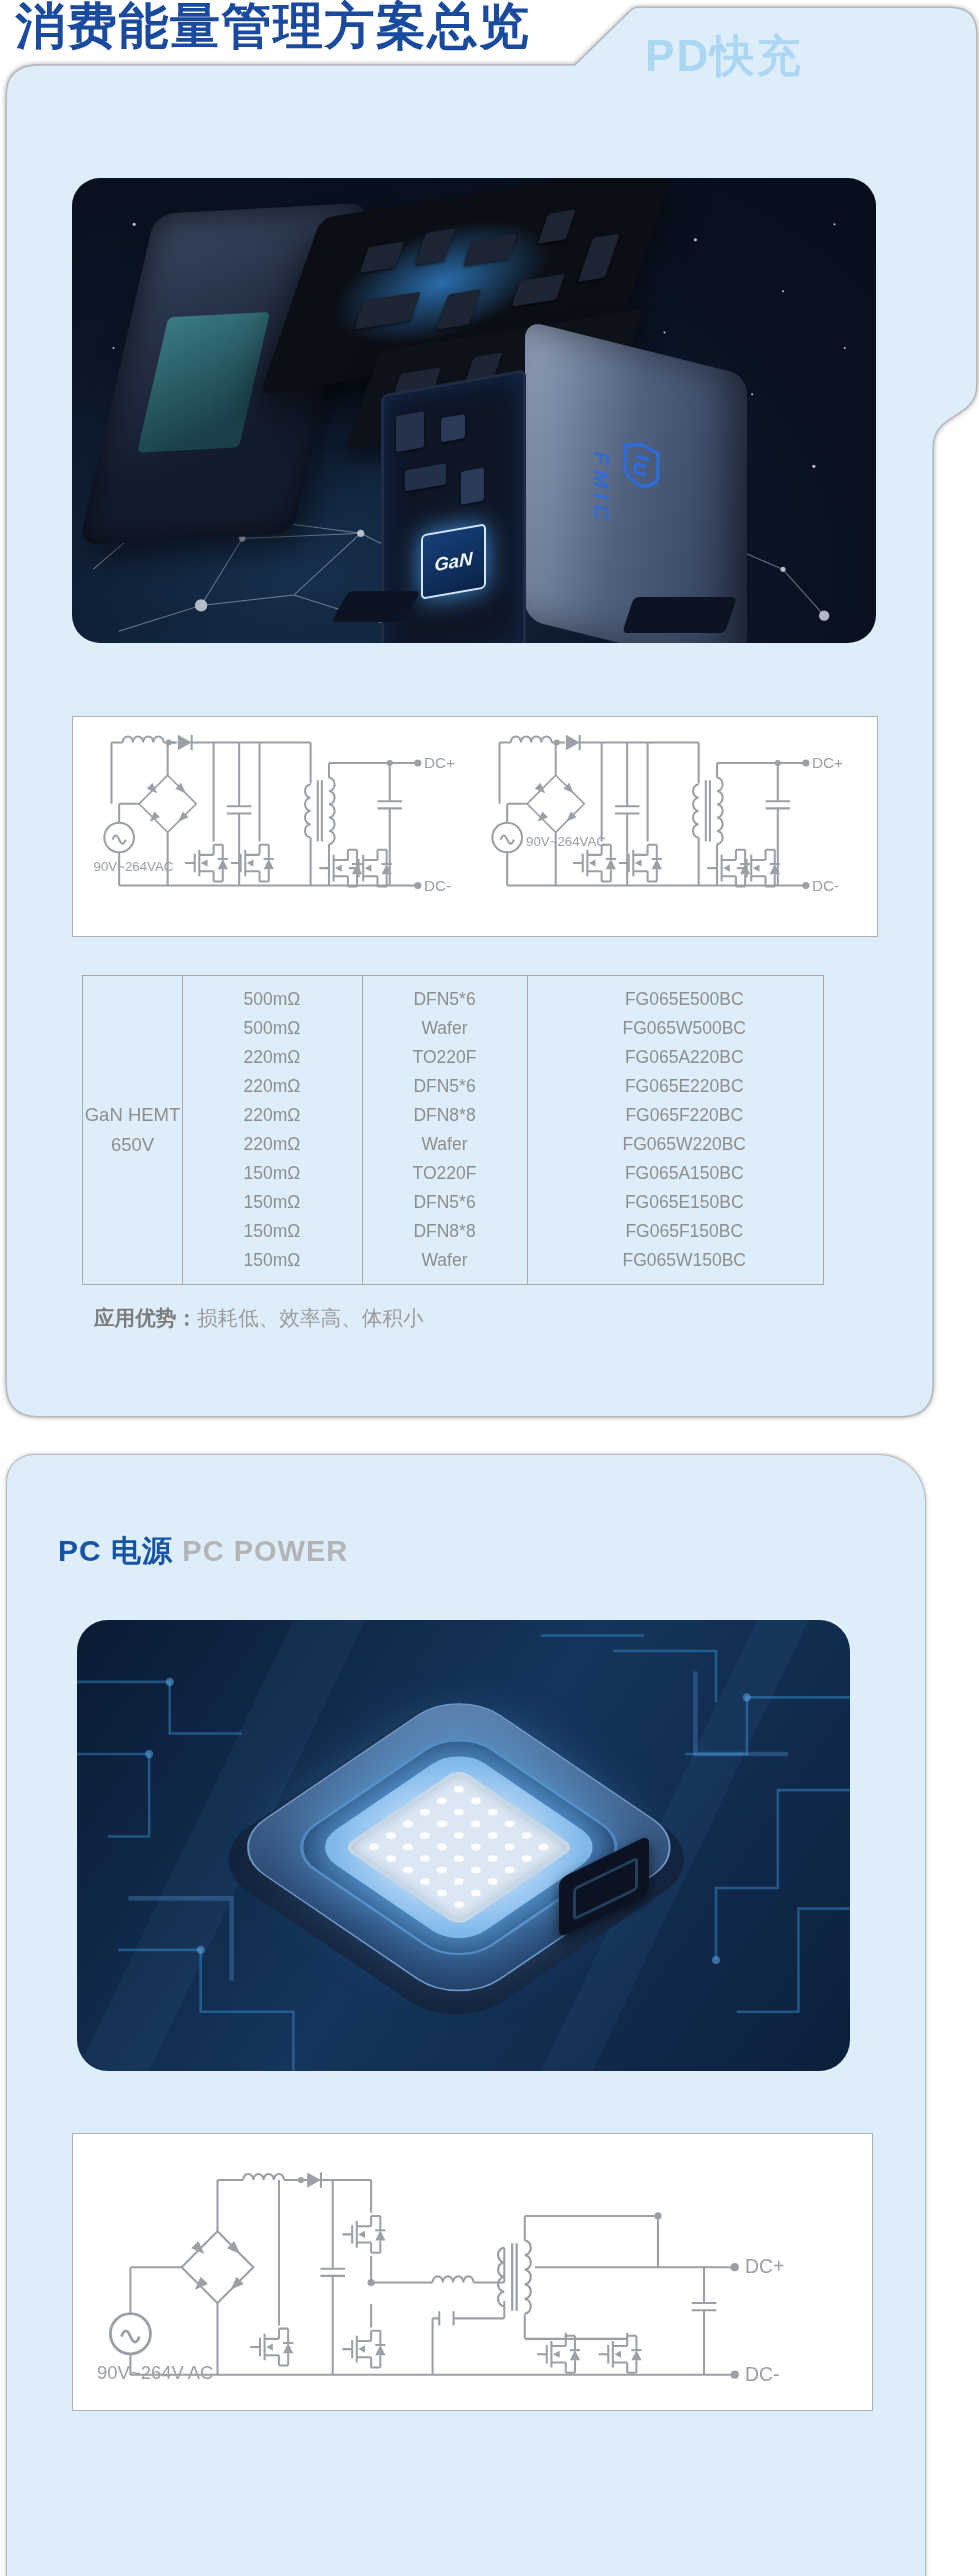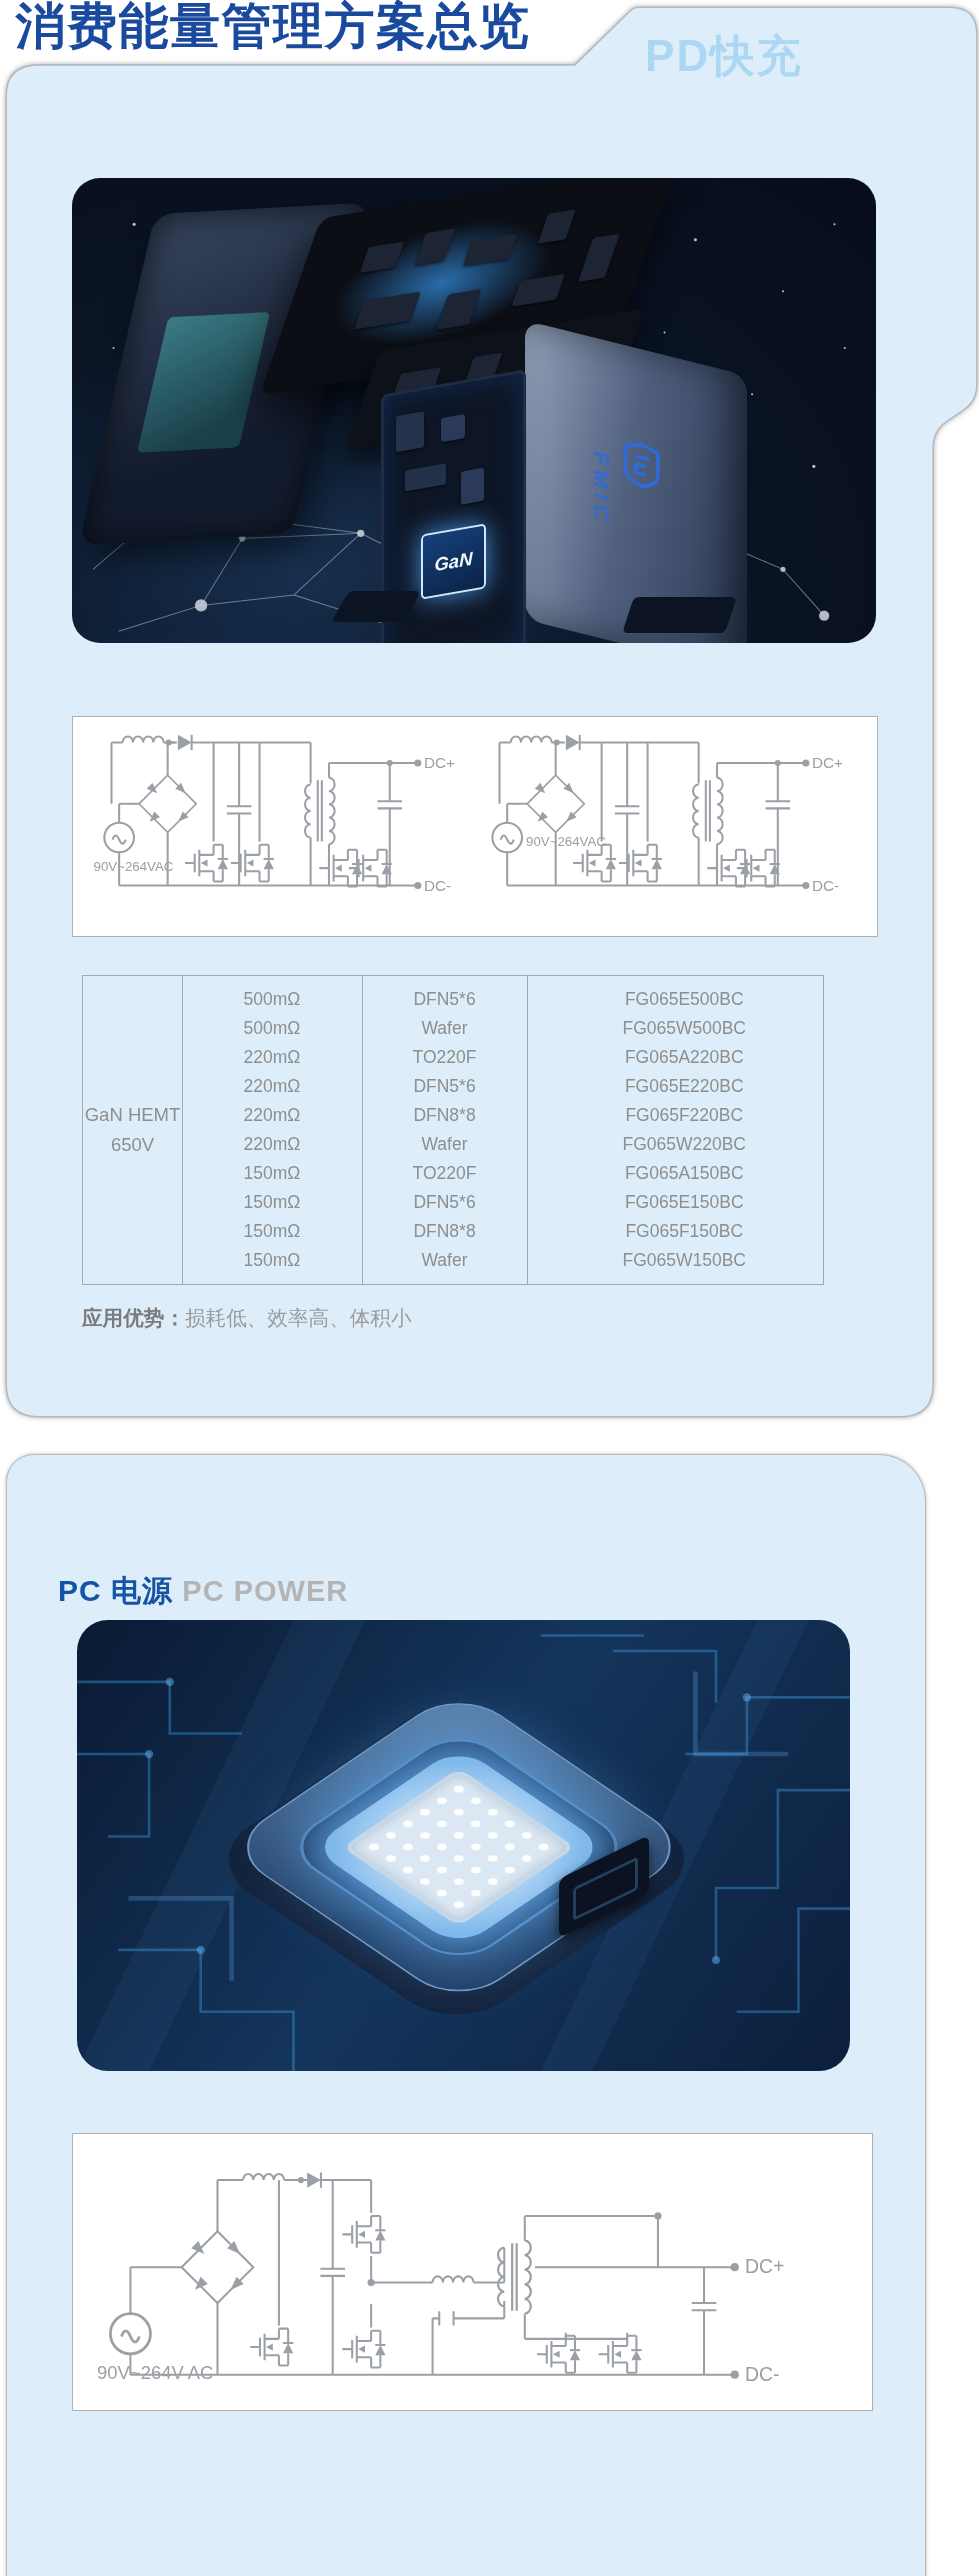--- a/index.html
+++ b/index.html
@@ -25,21 +25,21 @@
     background:#ddeefa; border:1.5px solid #b6b9bd;
     border-radius:28px 47px 0 0;
     box-shadow:0 0 3.6px rgba(110,110,110,.5);
   }
 
   
   #pd-tab-label{
     left:645px; top:27px; font-size:44px; font-weight:bold;
     color:#abd7f2; letter-spacing:2.1px; white-space:nowrap;
   }
-  #pc-title{left:58px; top:1531px; white-space:nowrap;margin-top:40px;}
+  #pc-title{left:58px; top:1531px; white-space:nowrap;}
   #pc-title .zh{font-size:30px;font-weight:900;color:#1553a4;letter-spacing:1px;}
   #pc-title .en{font-size:29px;font-weight:bold;color:#b4b4b4;letter-spacing:1px;margin-left:9.3px;}
 
   
   .photo{overflow:hidden; border-radius:28px;}
   #photo1{left:72px; top:178px; width:804px; height:465px;
     background:radial-gradient(ellipse at 28% 85%, #17304f 0%, #0b1526 45%, #070d1a 100%);}
   #photo2{left:77px; top:1620px; width:773px; height:451px; border-radius:31px;
     background:linear-gradient(125deg,#0a1a33 0%,#14355c 48%,#0c1f3c 100%);}
   .photo svg{position:absolute; left:0; top:0;}
@@ -125,21 +125,21 @@
   #table1{left:82px; top:975px; width:740px; height:308px;}
   #table1 .pt-group{width:99px;}
   #table1 .c-r{width:180px;}
   #table1 .c-pkg{width:165px;}
   #table1 .pt-section{height:100%;}
 
   
   .adv{font-size:20.6px; white-space:nowrap;}
   .adv .lbl{font-weight:bold; color:#7b7b7b;}
   .adv .txt{color:#9b9b9b;}
-  #adv1{left:82px; top:1304px;}
+  #adv1{left:94px; top:1304px;}
 </style>
 </head>
 <body>
 
 <div id="stage">
 
   <svg width="0" height="0" style="position:absolute">
     <defs>
       <g id="coil-h" class="schem">
         <path d="M0 0 a10 12 0 0 1 20 0 a10 12 0 0 1 20 0 a10 12 0 0 1 20 0 a10 12 0 0 1 20 0"></path>

